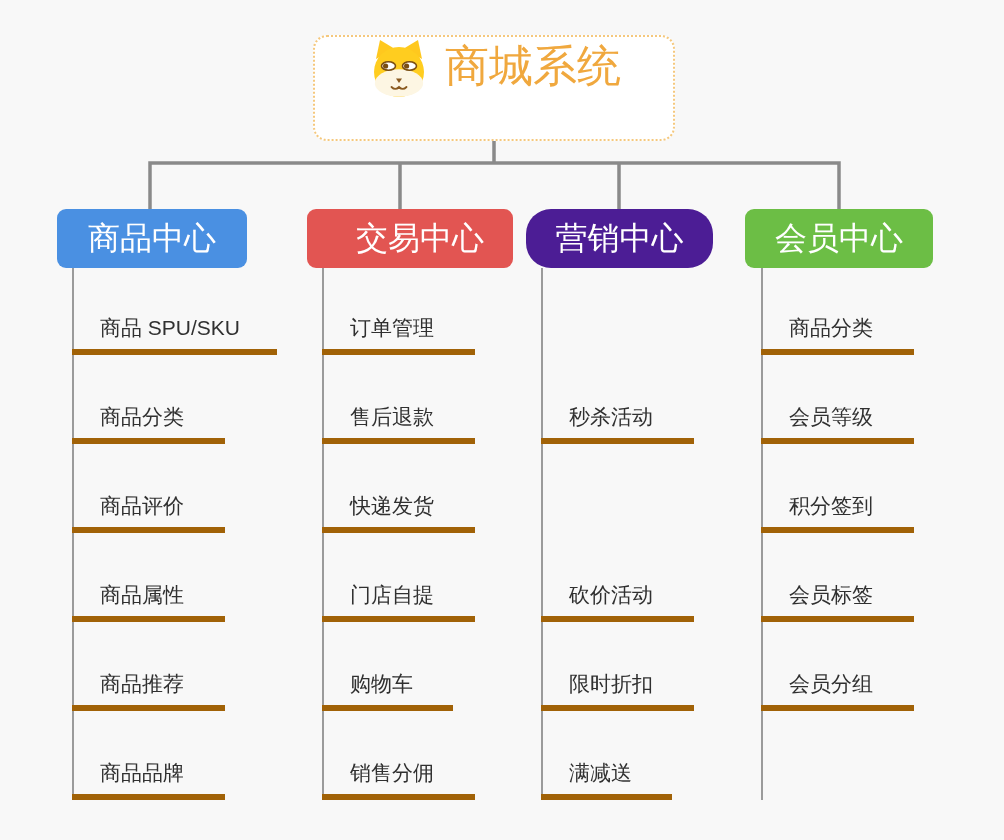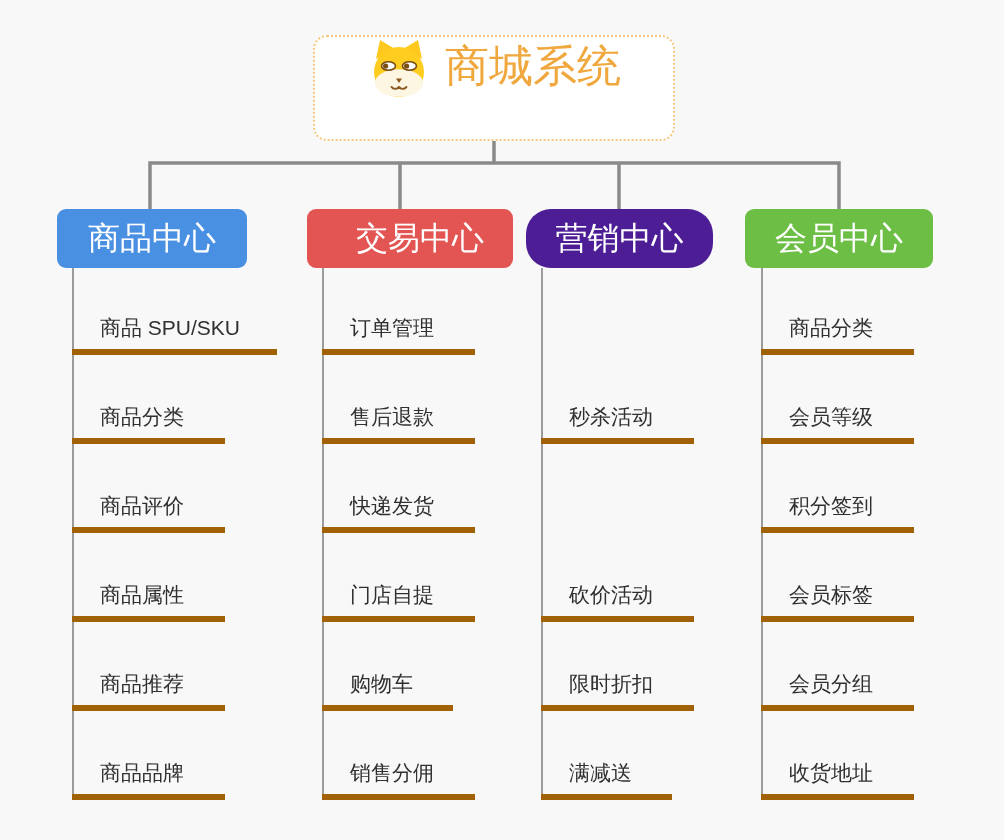--- a/index.html
+++ b/index.html
@@ -111,15 +111,14 @@
   <div class="item c3 r2">秒杀活动</div>
   <div class="item c3 r4">砍价活动</div>
   <div class="item c3 r5">限时折扣</div>
   <div class="item c3 r6 short">满减送</div>
 
   <div class="item c4 r1">商品分类</div>
   <div class="item c4 r3">积分签到</div>
   <div class="item c4 r2">会员等级</div>
   <div class="item c4 r4">会员标签</div>
   <div class="item c4 r5">会员分组</div>
-  <div class="item c4 r6">收货地址</div>
 
 </div>
 
 </body></html>

